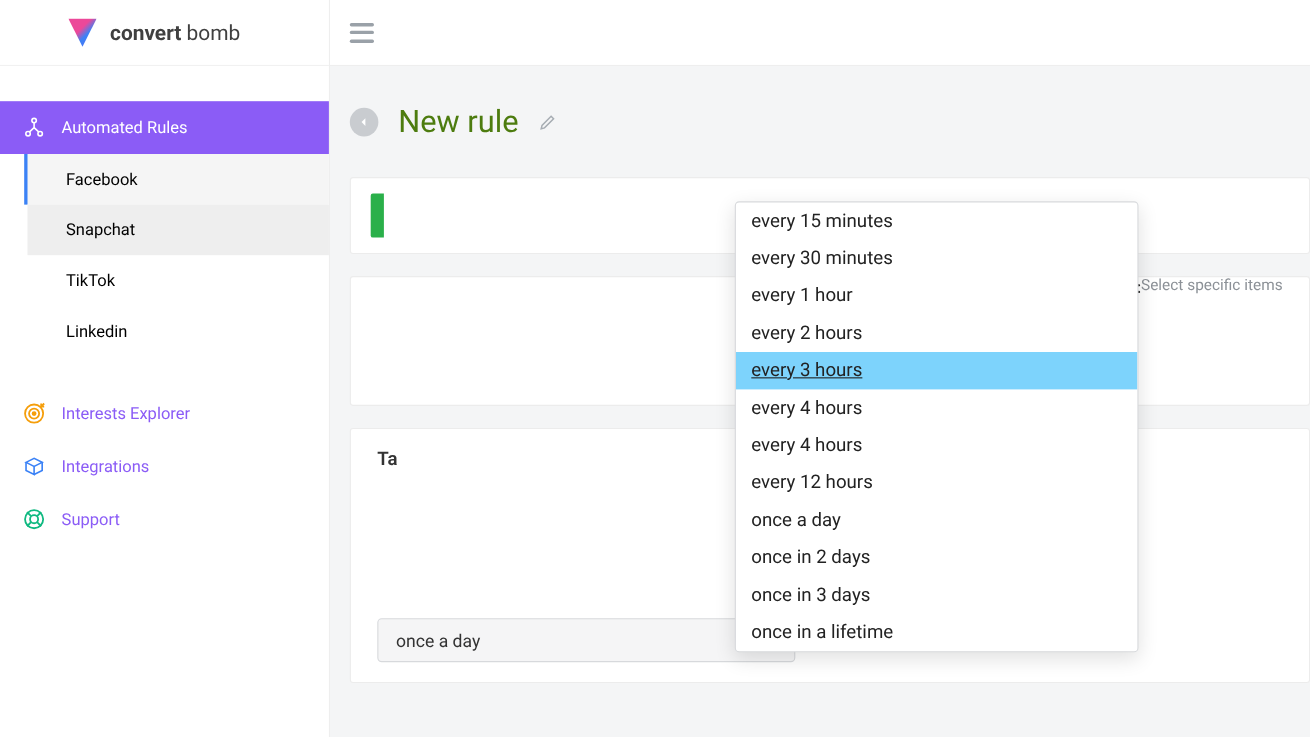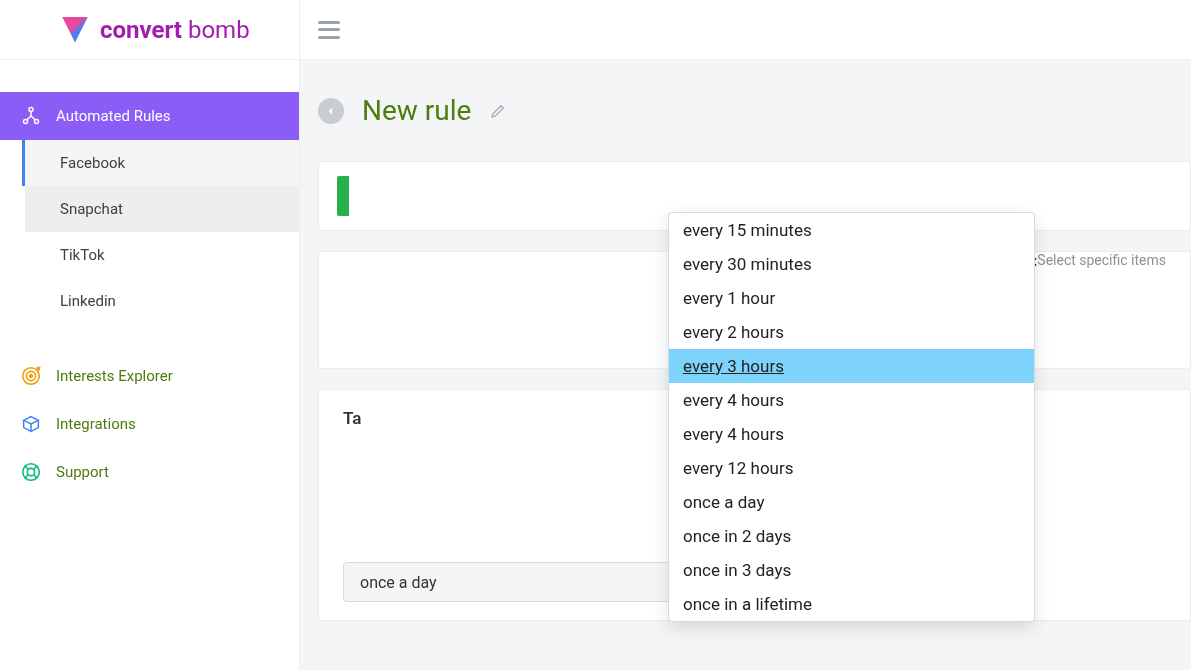--- a/index.html
+++ b/index.html
@@ -2,27 +2,27 @@
 <html><head>
   <meta charset="utf-8">
   <style>
     * { margin:0; padding:0; box-sizing:border-box; }
     body { font-family: -apple-system, BlinkMacSystemFont, "Segoe UI", Roboto, Helvetica, Arial, sans-serif; background:#fff; color:#222; width:1191px; height:670px; overflow:hidden; }
     .app { display:flex; height:670px; }
     
     .sidebar { width:300px; border-right:1px solid #eee; display:flex; flex-direction:column; background:#fff; }
     .logo-bar { height:60px; display:flex; align-items:center; padding-left:62px; border-bottom:1px solid #f1f1f1; }
     .logo-mark { width:26px; height:26px; background:linear-gradient(135deg,#ec4899 0%,#ec4899 40%,#3b82f6 60%,#6366f1 100%); clip-path:polygon(0 0,100% 0,50% 100%); margin-right:12px; }
-    .logo-text { font-size:24px; color:#a21caf; }
+    .logo-text { font-size:19px; color:#404040; }
     .logo-text b { font-weight:700; }
     .side-scroll { flex:1; overflow:auto; }
-    .side-item { display:flex; align-items:center; height:48px; padding-left:20px; font-size:15px; color:#4d7c0f; cursor:pointer; gap:14px; }
+    .side-item { display:flex; align-items:center; height:48px; padding-left:20px; font-size:15px; color:#8b5cf6; cursor:pointer; gap:14px; }
     .side-item.active { background:#8b5cf6; color:#fff;margin-top:32px; }
     .sub-group { margin-left:22px; border-left:3px solid transparent; }
-    .sub-item { display:flex; align-items:center; height:46px; padding-left:35px; font-size:15px; color:#404040; cursor:pointer; }
+    .sub-item { display:flex; align-items:center; height:46px; padding-left:35px; font-size:15px; color:#000000; cursor:pointer; }
     .sub-item.sel { border-left:3px solid #3b82f6; margin-left:-3px; background:#f5f5f5; }
     .sub-item.hov { background:#eeeeee; }
     .side-gap { height:28px; }
     .ico { width:22px; height:22px; display:inline-flex; align-items:center; justify-content:center; }
     .ico svg { width:22px; height:22px; }
     
     .main { flex:1; background:#f4f5f6; position:relative; }
     .topstrip { height:60px; background:#fff; display:flex; align-items:center; padding-left:18px; border-bottom:1px solid #eee; }
     .hamb { width:22px; height:18px; display:flex; flex-direction:column; justify-content:space-between; cursor:pointer; }
     .hamb span { height:3px; background:#9aa1a8; border-radius:2px; }
@@ -40,21 +40,21 @@
     .apply-row { display:flex; align-items:center; height:116px; padding:0 24px; gap:28px; }
     .apply-label { font-size:17px; white-space:nowrap; padding-right:20px;}
     .selected-block { border-left:1px solid #eee; padding-left:28px; height:100%; display:flex; flex-direction:row; justify-content:center;}
     .selected-title { font-weight:700; font-size:15px; }
     .selected-sub { font-size:14px; color:#8c9197; }
     .ta-label { font-size:17px; font-weight:600; margin-bottom:14px; color:#333;}
     
     .select { width:380px; height:40px; border:1px solid #d7d9dc; border-radius:4px; background:#f5f5f6; display:flex; align-items:center; justify-content:space-between; padding:0 12px 0 16px; font-size:16px; color:#333; cursor:pointer; }
     .select .chev { width:12px; height:12px; }
     
-    .dropdown { position:absolute; left:368px; top:212px; width:367px; background:#fff; border:1px solid #d7d9dc; border-radius:4px; box-shadow:0 6px 18px rgba(0,0,0,0.12); z-index:50; overflow:hidden;}
+    .dropdown { position:absolute; left:368px; top:183px; width:367px; background:#fff; border:1px solid #d7d9dc; border-radius:4px; box-shadow:0 6px 18px rgba(0,0,0,0.12); z-index:50; overflow:hidden;}
     .dd-item { height:34px; display:flex; align-items:center; padding:0 14px; font-size:17px; color:#222; cursor:pointer; }
     .dd-item.hl { background:#7dd3fc;text-decoration:underline; }
   </style>
 </head>
 <body>
 
 <div class="app">
   <div class="sidebar">
     <div class="logo-bar">
       <div class="logo-mark"></div>

